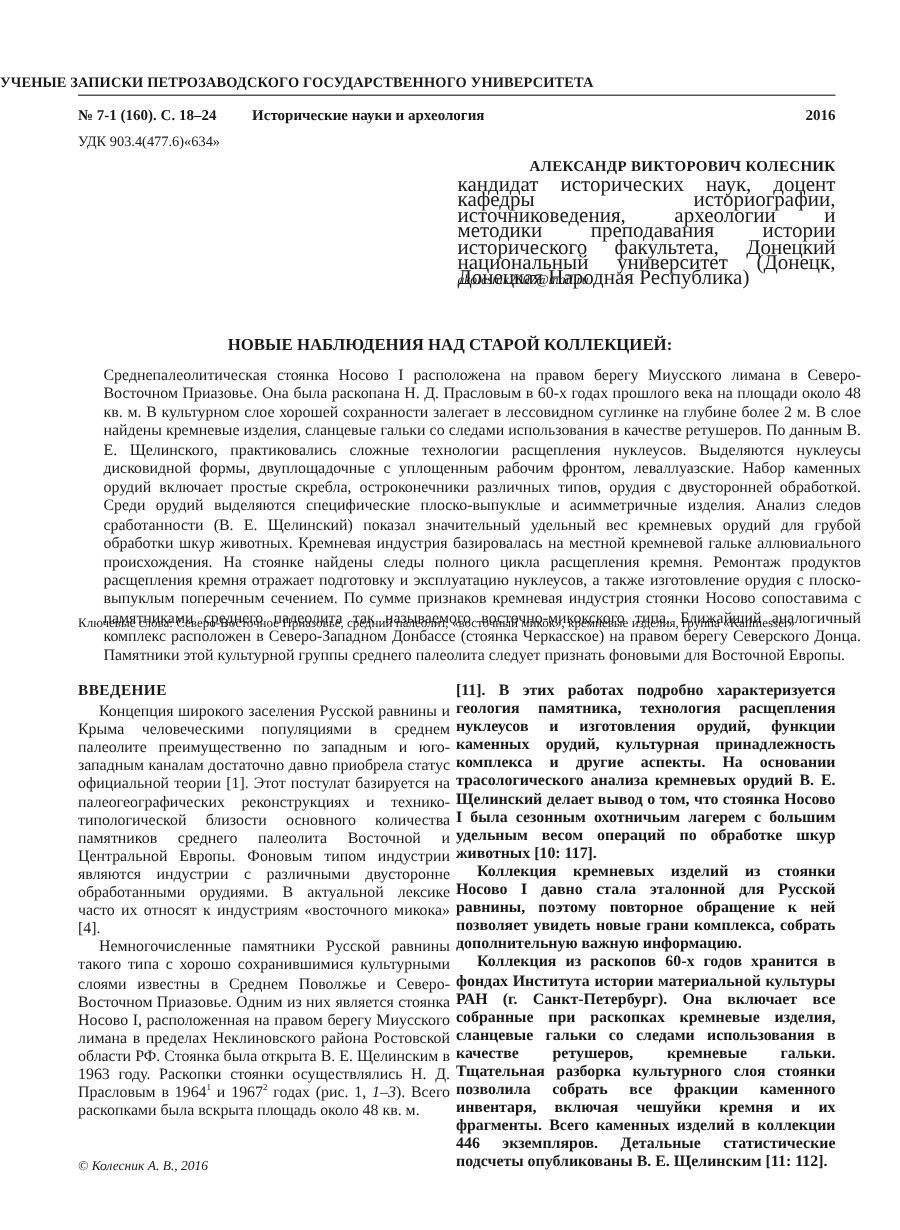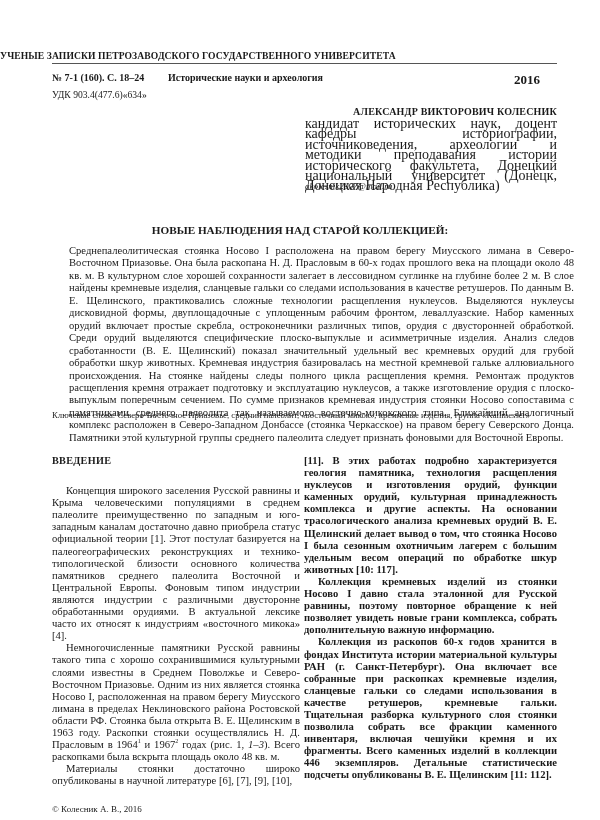--- a/index.html
+++ b/index.html
@@ -8,21 +8,21 @@
     font-family: "Liberation Serif", "DejaVu Serif", serif; color: #1a1a1a;
   }
   .abs { position: absolute; }
   .journal-title {
     left: 0; width: 600px; top: 50px; text-align: left;
     font-size: 9.6px; font-weight: bold; letter-spacing: 0.1px;
   }
   .header-rule { left: 52px; width: 505px; top: 63px; height: 0; border-top: 1px solid #555; }
   .issue { left: 52px; top: 72px; font-size: 10px; font-weight: bold; }
   .section { left: 0; width: 491px; text-align: center; top: 72px; font-size: 10px; font-weight: bold; padding-left: 0; }
-  .year { right: 60px; top: 72px; font-size: 13px; font-weight: bold; }
+  .year { right: 43px; top: 72px; font-size: 10px; font-weight: bold; }
   .udk { left: 52px; top: 89px; font-size: 9.6px; }
   .author-name { right: 43px; top: 106px; font-size: 10px; font-weight: bold; letter-spacing: 0.2px; }
   .author-affil {
     left: 305px; width: 252px; top: 119px; font-size: 14px; line-height: 10.4px;
     text-align: justify;
   }
   .author-email { left: 305px; top: 181px; font-size: 9.1px; font-style: italic; }
   .article-title {
     left: 0; width: 600px; top: 224px; text-align: center;
     font-size: 11.2px; font-weight: bold; line-height: 13.5px;
@@ -33,22 +33,22 @@
   }
   .keywords {
     left: 52px; width: 505px; top: 410px; font-size: 8.7px; line-height: 10.2px;
     text-align: justify;
   }
   .col { top: 455px; font-size: 10.6px; line-height: 12.1px; text-align: justify; }
   .col-left { left: 52px; width: 248px; }
   .col-right { left: 304px; width: 253px; font-weight: bold; }
   .col p { margin: 0; text-indent: 14px; }
   .col p.noindent { text-indent: 0; }
-  .section-head { font-weight: bold; font-size: 10.2px; margin: 0 0 18px 0; letter-spacing: 0.3px; }
-  .copyright { left: 52px; top: 804px; font-size: 9px; }
+  .section-head { font-weight: bold; font-size: 10.2px; margin: 0 0 2px 0; letter-spacing: 0.3px; }
+  .copyright { left: 52px; top: 772px; font-size: 9px; font-style: italic; }
   sup { font-size: 6px; line-height: 0; }
 </style>
 </head>
 <body>
 
 <div class="abs journal-title">УЧЕНЫЕ ЗАПИСКИ ПЕТРОЗАВОДСКОГО ГОСУДАРСТВЕННОГО УНИВЕРСИТЕТА</div>
 <div class="abs header-rule"></div>
 <div class="abs issue">№ 7-1 (160). С. 18–24</div>
 <div class="abs section">Исторические науки и археология</div>
 <div class="abs year">2016</div>
@@ -62,21 +62,20 @@
   <div>НОВЫЕ НАБЛЮДЕНИЯ НАД СТАРОЙ КОЛЛЕКЦИЕЙ:</div>
 </div>
 
 <p class="abs abstract">Среднепалеолитическая стоянка Носово I расположена на правом берегу Миусского лимана в Северо-Восточном Приазовье. Она была раскопана Н. Д. Праcловым в 60-х годах прошлого века на площади около 48 кв. м. В культурном слое хорошей сохранности залегает в лессовидном суглинке на глубине более 2 м. В слое найдены кремневые изделия, сланцевые гальки со следами использования в качестве ретушеров. По данным В. Е. Щелинского, практиковались сложные технологии расщепления нуклеусов. Выделяются нуклеусы дисковидной формы, двуплощадочные с уплощенным рабочим фронтом, леваллуазские. Набор каменных орудий включает простые скребла, остроконечники различных типов, орудия с двусторонней обработкой. Среди орудий выделяются специфические плоско-выпуклые и асимметричные изделия. Анализ следов сработанности (В. Е. Щелинский) показал значительный удельный вес кремневых орудий для грубой обработки шкур животных. Кремневая индустрия базировалась на местной кремневой гальке аллювиального происхождения. На стоянке найдены следы полного цикла расщепления кремня. Ремонтаж продуктов расщепления кремня отражает подготовку и эксплуатацию нуклеусов, а также изготовление орудия с плоско-выпуклым поперечным сечением. По сумме признаков кремневая индустрия стоянки Носово сопоставима с памятниками среднего палеолита так называемого восточно-микокского типа. Ближайший аналогичный комплекс расположен в Северо-Западном Донбассе (стоянка Черкасское) на правом берегу Северского Донца. Памятники этой культурной группы среднего палеолита следует признать фоновыми для Восточной Европы.</p>
 <div class="abs keywords">Ключевые слова: Северо-Восточное Приазовье, средний палеолит, «восточный микок», кремневые изделия, группа «Kailmesser»</div>
 
 <div class="abs col col-left">
   <div class="section-head">ВВЕДЕНИЕ</div>
   <p>Концепция широкого заселения Русской равнины и Крыма человеческими популяциями в среднем палеолите преимущественно по западным и юго-западным каналам достаточно давно приобрела статус официальной теории [1]. Этот постулат базируется на палеогеографических реконструкциях и технико-типологической близости основного количества памятников среднего палеолита Восточной и Центральной Европы. Фоновым типом индустрии являются индустрии с различными двусторонне обработанными орудиями. В актуальной лексике часто их относят к индустриям «восточного микока» [4].</p>
   <p><span>Немногочисленные памятники Русской равнины такого типа с хорошо сохранившимися культурными слоями известны в Среднем Поволжье и Северо-Восточном Приазовье. Одним из них является стоянка Носово I, расположенная на правом берегу Миусского лимана в пределах Неклиновского района Ростовской области РФ. Стоянка была открыта В. Е. Щелинским в 1963 году. Раскопки стоянки осуществлялись Н. Д. Праcловым в 1964</span><sup>1</sup><span> и 1967</span><sup>2</sup><span> годах (рис. 1, </span><i>1–3</i><span>). Всего раскопками была вскрыта площадь около 48 кв. м.</span></p>
-  <p>Материалы стоянки достаточно широко опубликованы в научной литературе [6], [7], [9], [10],</p>
 </div>
 
 <div class="abs col col-right">
   <p class="noindent">[11]. В этих работах подробно характеризуется геология памятника, технология расщепления нуклеусов и изготовления орудий, функции каменных орудий, культурная принадлежность комплекса и другие аспекты. На основании трасологического анализа кремневых орудий В. Е. Щелинский делает вывод о том, что стоянка Носово I была сезонным охотничьим лагерем с большим удельным весом операций по обработке шкур животных [10: 117].</p>
   <p>Коллекция кремневых изделий из стоянки Носово I давно стала эталонной для Русской равнины, поэтому повторное обращение к ней позволяет увидеть новые грани комплекса, собрать дополнительную важную информацию.</p>
   <p>Коллекция из раскопов 60-х годов хранится в фондах Института истории материальной культуры РАН (г. Санкт-Петербург). Она включает все собранные при раскопках кремневые изделия, сланцевые гальки со следами использования в качестве ретушеров, кремневые гальки. Тщательная разборка культурного слоя стоянки позволила собрать все фракции каменного инвентаря, включая чешуйки кремня и их фрагменты. Всего каменных изделий в коллекции 446 экземпляров. Детальные статистические подсчеты опубликованы В. Е. Щелинским [11: 112].</p>
 </div>
 
 <div class="abs copyright">© Колесник А. В., 2016</div>
 

